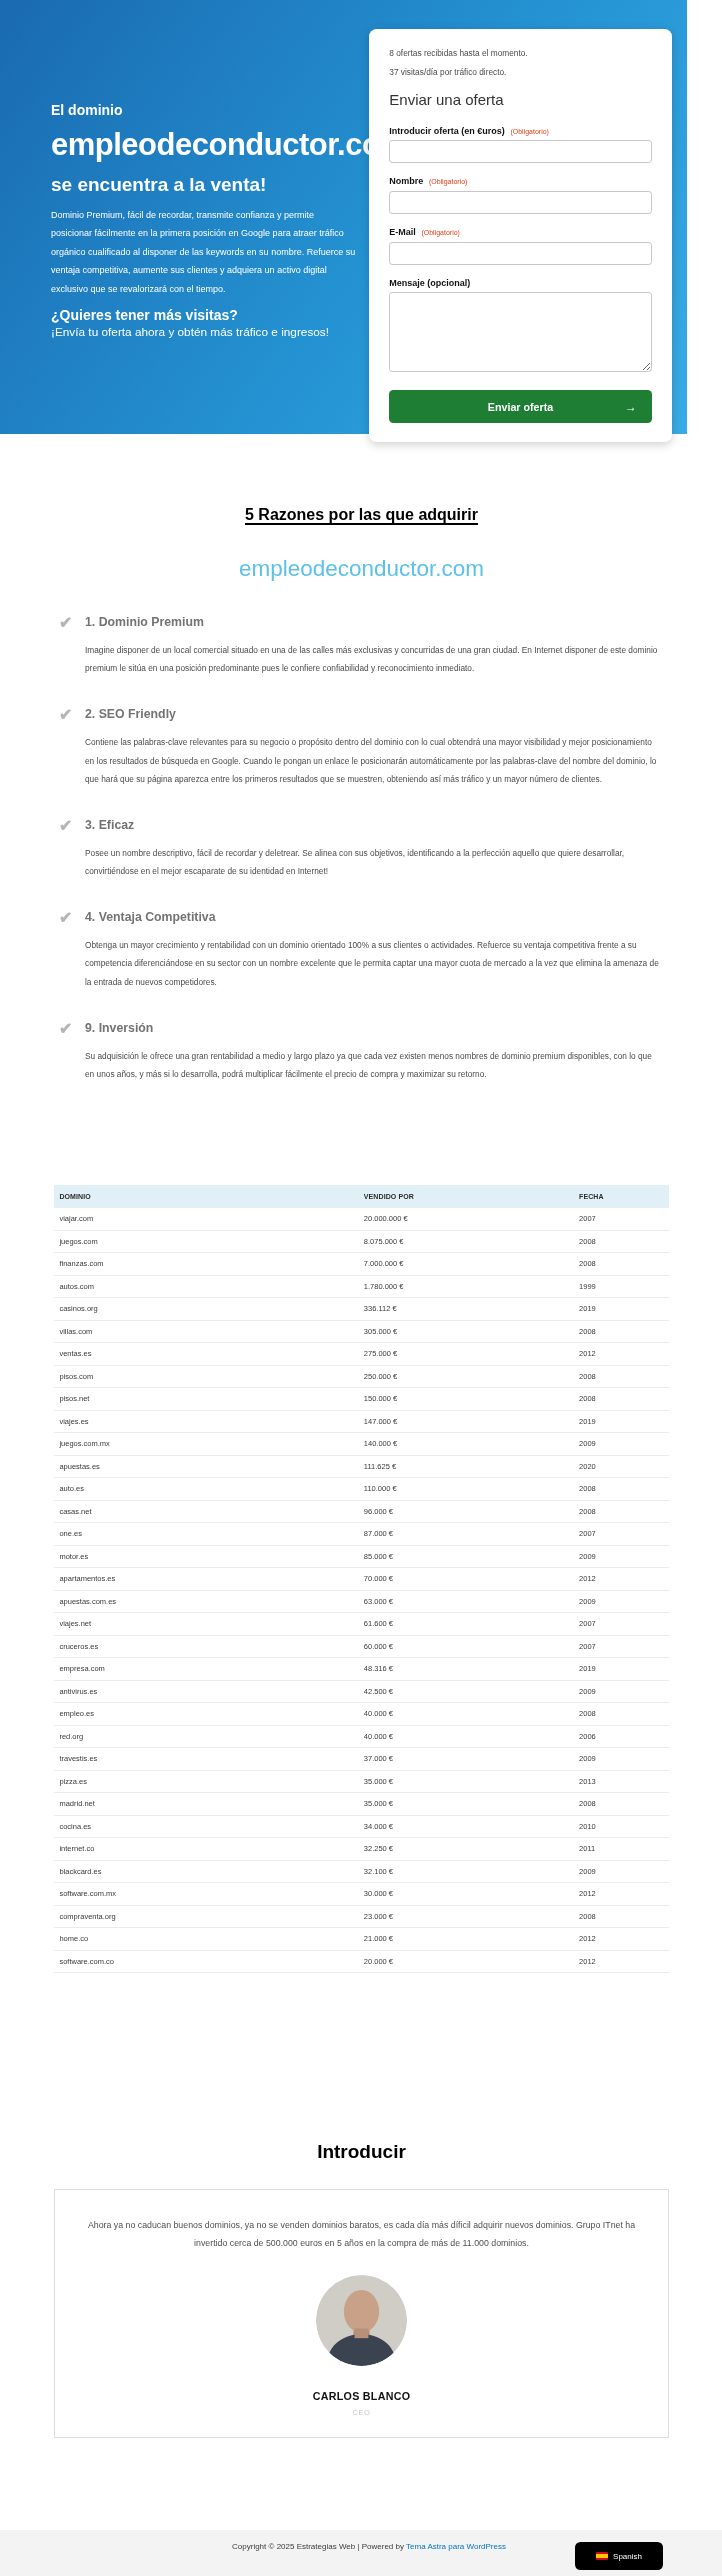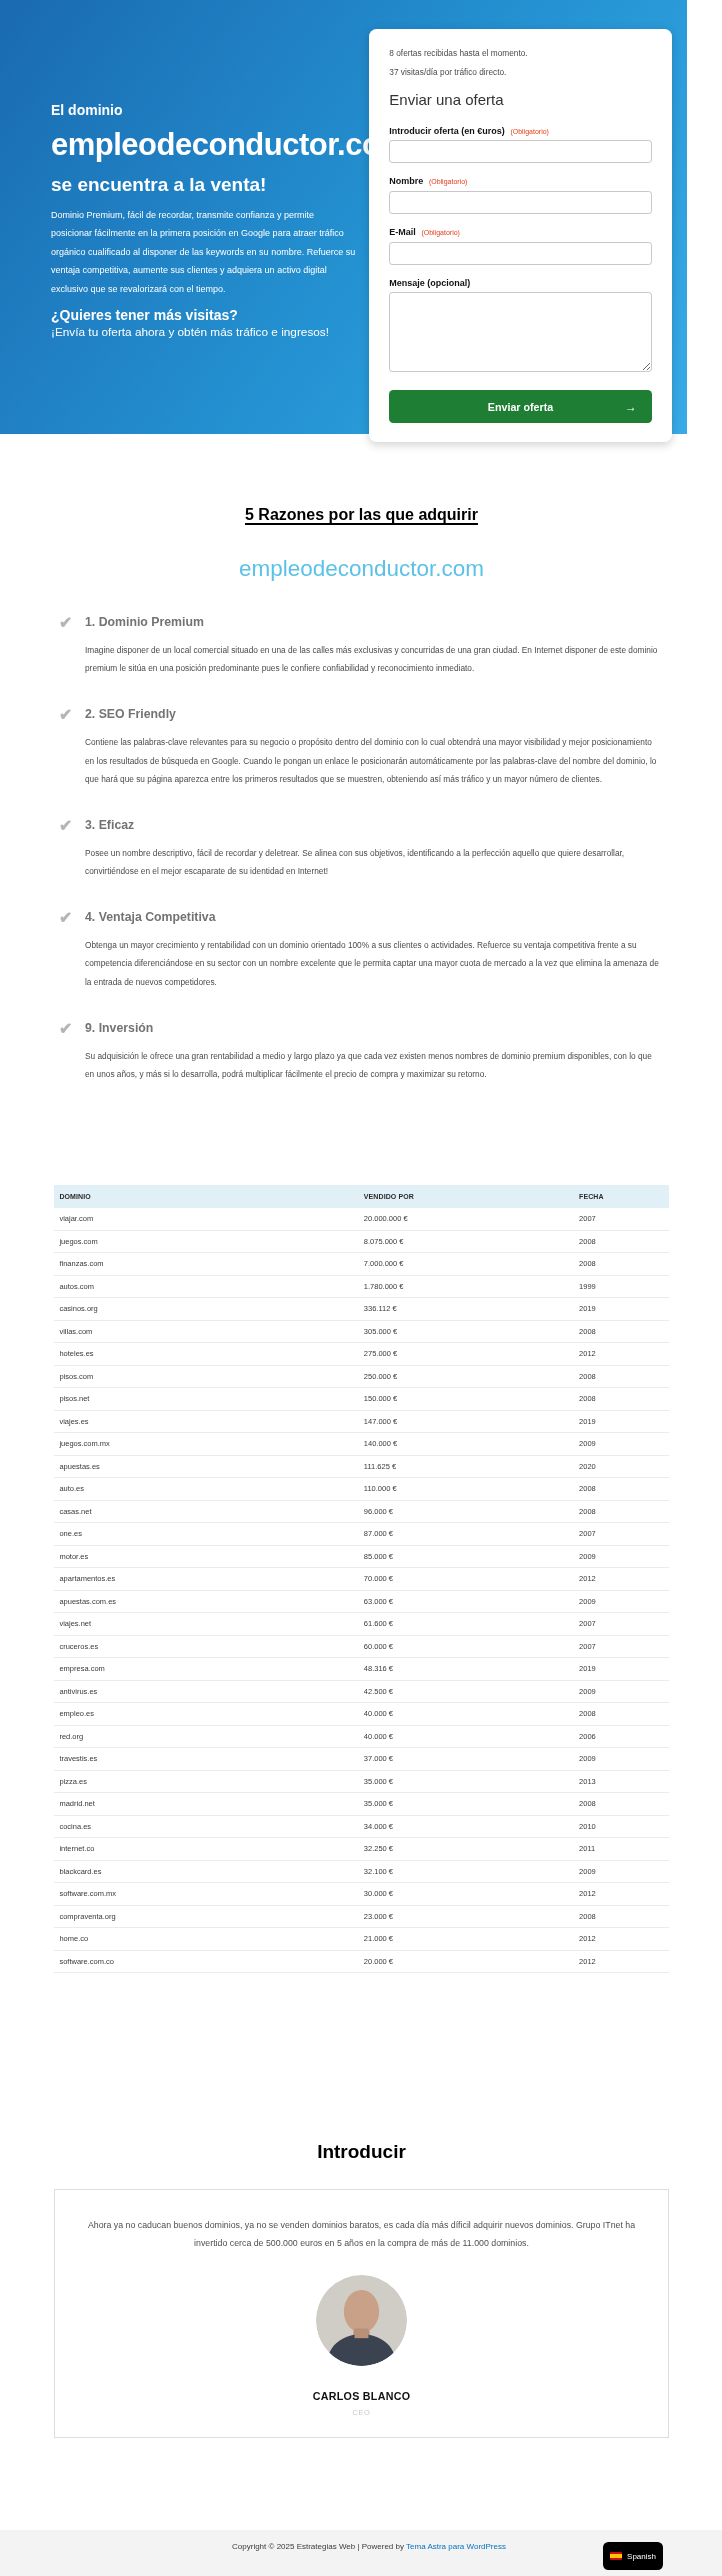--- a/index.html
+++ b/index.html
@@ -76,21 +76,21 @@
   .testi-author { font-size:10.7px; font-weight:bold; color:#111; margin-top:22px; letter-spacing:0.3px; }
   .testi-role { font-size:7.5px; color:#c9c9c9; margin-top:5.4px; letter-spacing:0.5px; }
 
   
   .footer { position:absolute; top:2530px; left:0; width:723px; height:46px; background:#f3f3f3;padding-left:15px; }
   .footer-text { text-align:center; padding-top:11.8px; font-size:8px; color:#3a3a3a; }
   .footer-link { color:#0274be; text-decoration:none; cursor:pointer; }
 
   
   .lang-badge { position:absolute; top:2542px; right:60px; height:28px; background:#000;
-                border-radius:5.4px; display:flex; align-items:center; gap:5.4px; padding:0 7px;
+                border-radius:5.4px; display:flex; align-items:center; gap:5.4px; padding:0 21px;
                 cursor:pointer; z-index:5; }
   .flag-icon { width:11.8px; height:8px; border-radius:1.1px; display:inline-block;
                background:linear-gradient(180deg,#c60b1e 0% 25%, #ffc400 25% 75%, #c60b1e 75% 100%); }
   .lang-label { color:#fff; font-size:8px; }
 </style>
 </head>
 <body>
 
 <div class="page">
 
@@ -207,21 +207,21 @@
           <td>casinos.org</td>
           <td>336.112 €</td>
           <td>2019</td>
         </tr>
         <tr>
           <td>villas.com</td>
           <td>305.000 €</td>
           <td>2008</td>
         </tr>
         <tr>
-          <td>hoteles.es</td>
+          <td>ventas.es</td>
           <td>275.000 €</td>
           <td>2012</td>
         </tr>
         <tr>
           <td>pisos.com</td>
           <td>250.000 €</td>
           <td>2008</td>
         </tr>
         <tr>
           <td>pisos.net</td>

